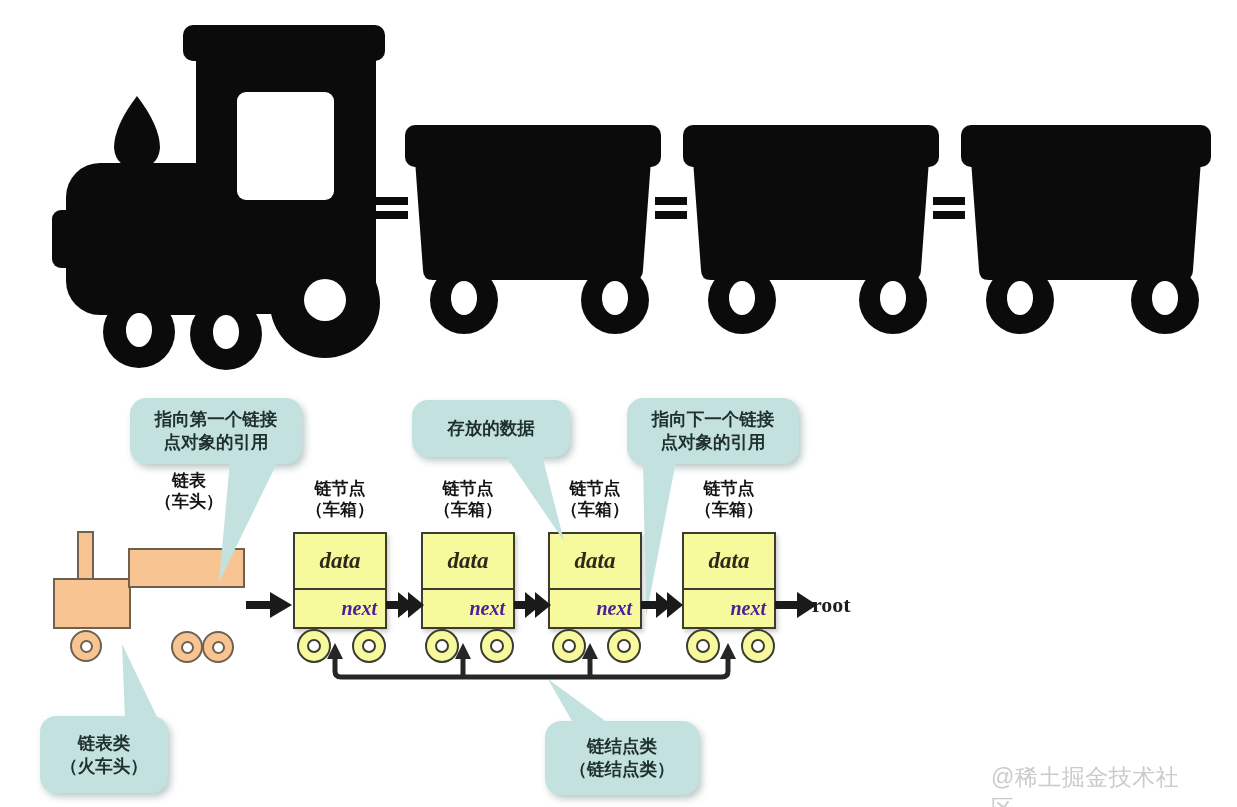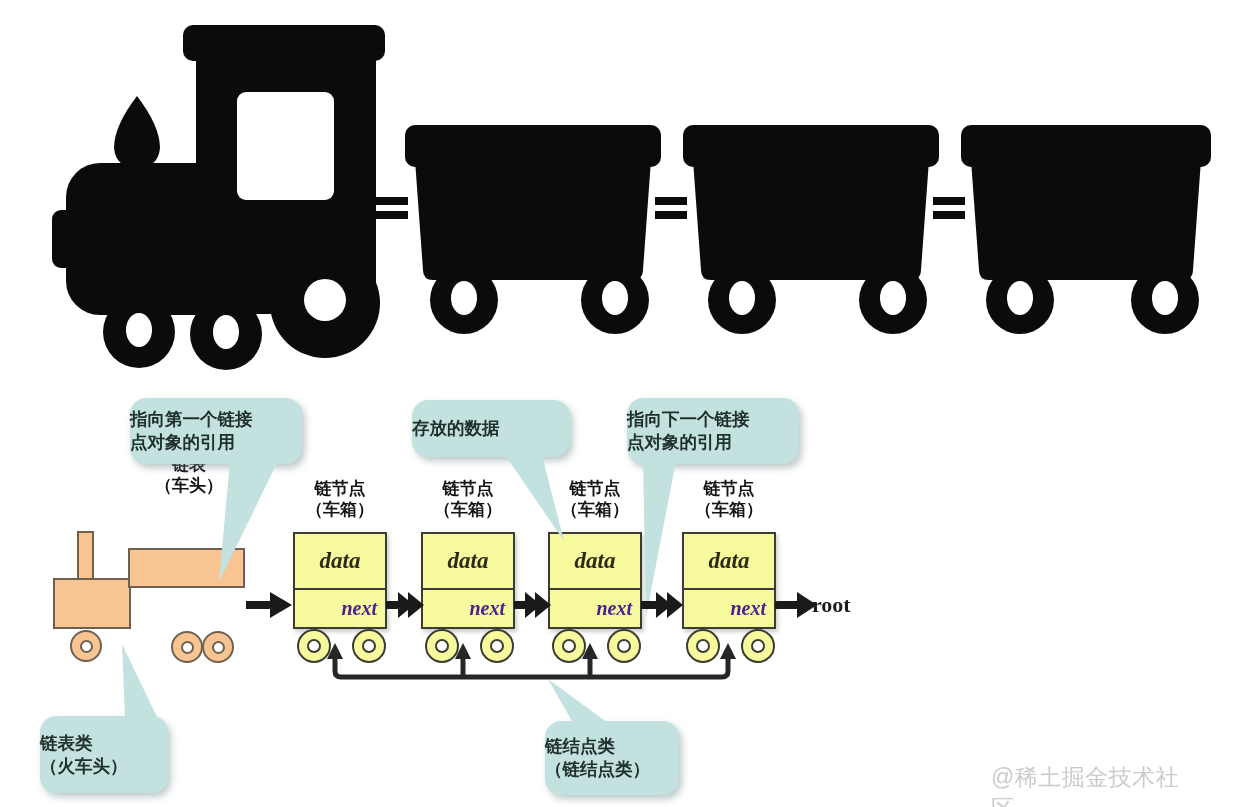--- a/index.html
+++ b/index.html
@@ -41,21 +41,21 @@
   .wheel.yellow .hub{width:14px;height:14px;border:2.5px solid #3c3c32;}
   
   .part-label{
     position:absolute;width:120px;text-align:center;font-weight:bold;font-size:17px;
     line-height:21px;color:#141414;
   }
   .part-label span{display:block;}
   
   .callout{
     position:absolute;background:#c3e2df;border-radius:16px;
-    display:flex;flex-direction:column;align-items:flex-start;justify-content:center;
+    display:flex;flex-direction:column;align-items:center;justify-content:center;
     text-align:center;font-weight:bold;font-size:17.5px;line-height:23px;color:#20302d;
     box-shadow:3px 4px 7px rgba(110,135,135,.45);
   }
   .callout span{display:block;}
   .null-label{
     position:absolute;left:812px;top:592px;width:70px;
     font-family:"Liberation Serif", serif;font-weight:600;font-size:22px;color:#1d1d1d;
   }
   .watermark{
     position:absolute;left:991px;top:762px;width:195px;
@@ -135,21 +135,21 @@
   <div class="wheel peach" style="left:70px;top:630px;">
       <div class="hub"></div>
     </div>
   <div class="wheel peach" style="left:171px;top:631px;">
       <div class="hub"></div>
     </div>
   <div class="wheel peach" style="left:202px;top:631px;">
       <div class="hub"></div>
     </div>
 
-  <div class="part-label" style="left:129px;top:454px;">
+  <div class="part-label" style="left:129px;top:470px;">
     <span>链表</span>
     <span>（车头）</span>
   </div>
 
   <div class="node" style="left:293px;">
     <div class="node-data">data</div>
     <div class="node-next">next</div>
     <div class="wheel yellow" style="left:2px;top:95px;">
         <div class="hub"></div>
       </div>
@@ -215,21 +215,21 @@
     <span>存放的数据</span>
   </div>
   <div class="callout" style="left:627px;top:398px;width:172px;height:66px;">
     <span>指向下一个链接</span>
     <span>点对象的引用</span>
   </div>
   <div class="callout" style="left:40px;top:716px;width:128px;height:77px;">
     <span>链表类</span>
     <span>（火车头）</span>
   </div>
-  <div class="callout" style="left:545px;top:721px;width:134px;height:74px;">
+  <div class="callout" style="left:545px;top:721px;width:154px;height:74px;">
     <span>链结点类</span>
     <span>（链结点类）</span>
   </div>
 
   <div class="watermark">@稀土掘金技术社区</div>
 
   <svg id="overlay" width="1237" height="807" viewBox="0 0 1237 807">
 
     <g fill="#c3e2df">
       <polygon points="230,461 278,461 219,582"></polygon>

